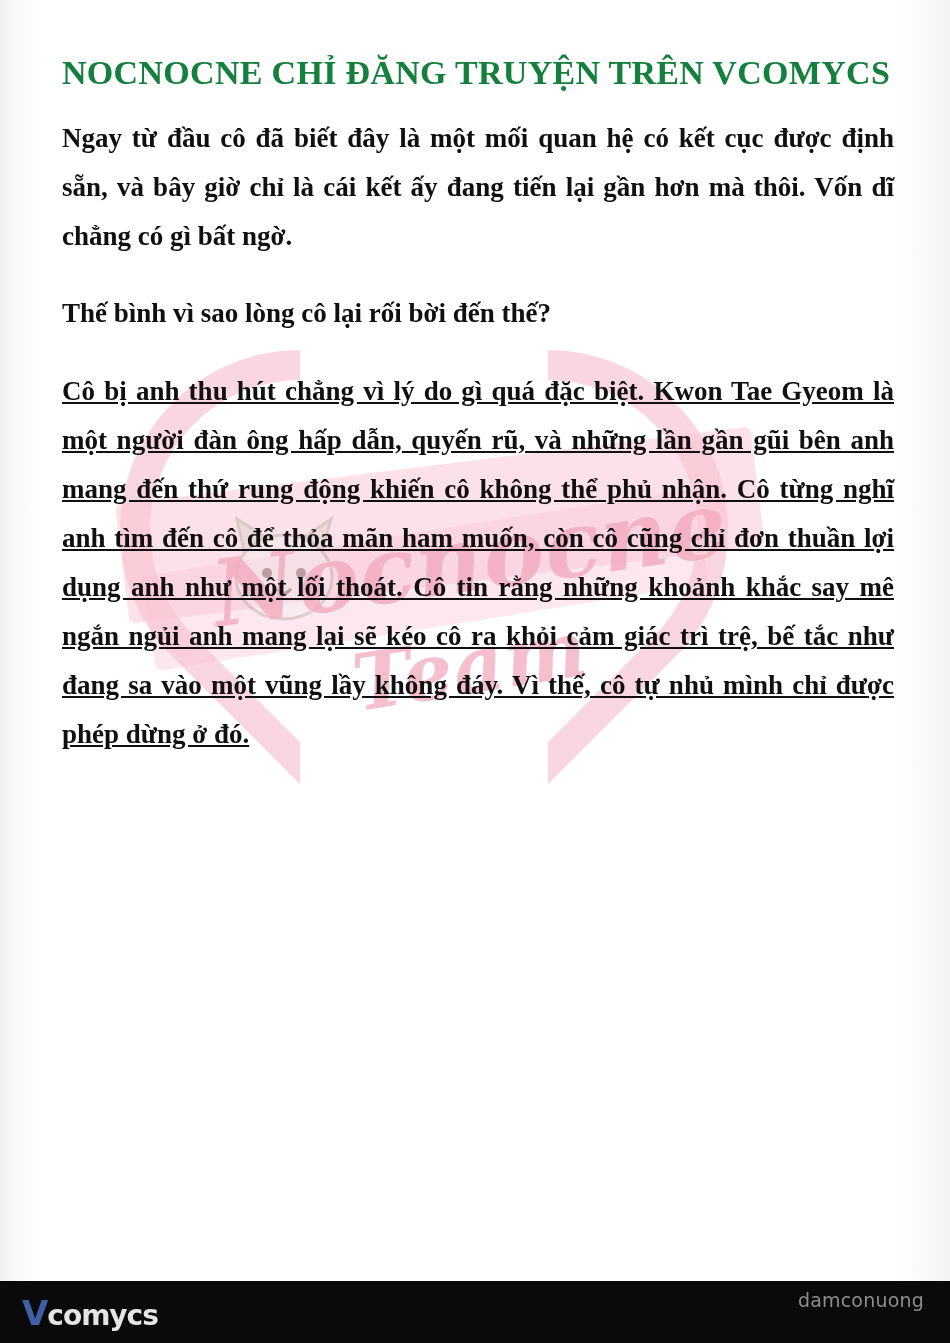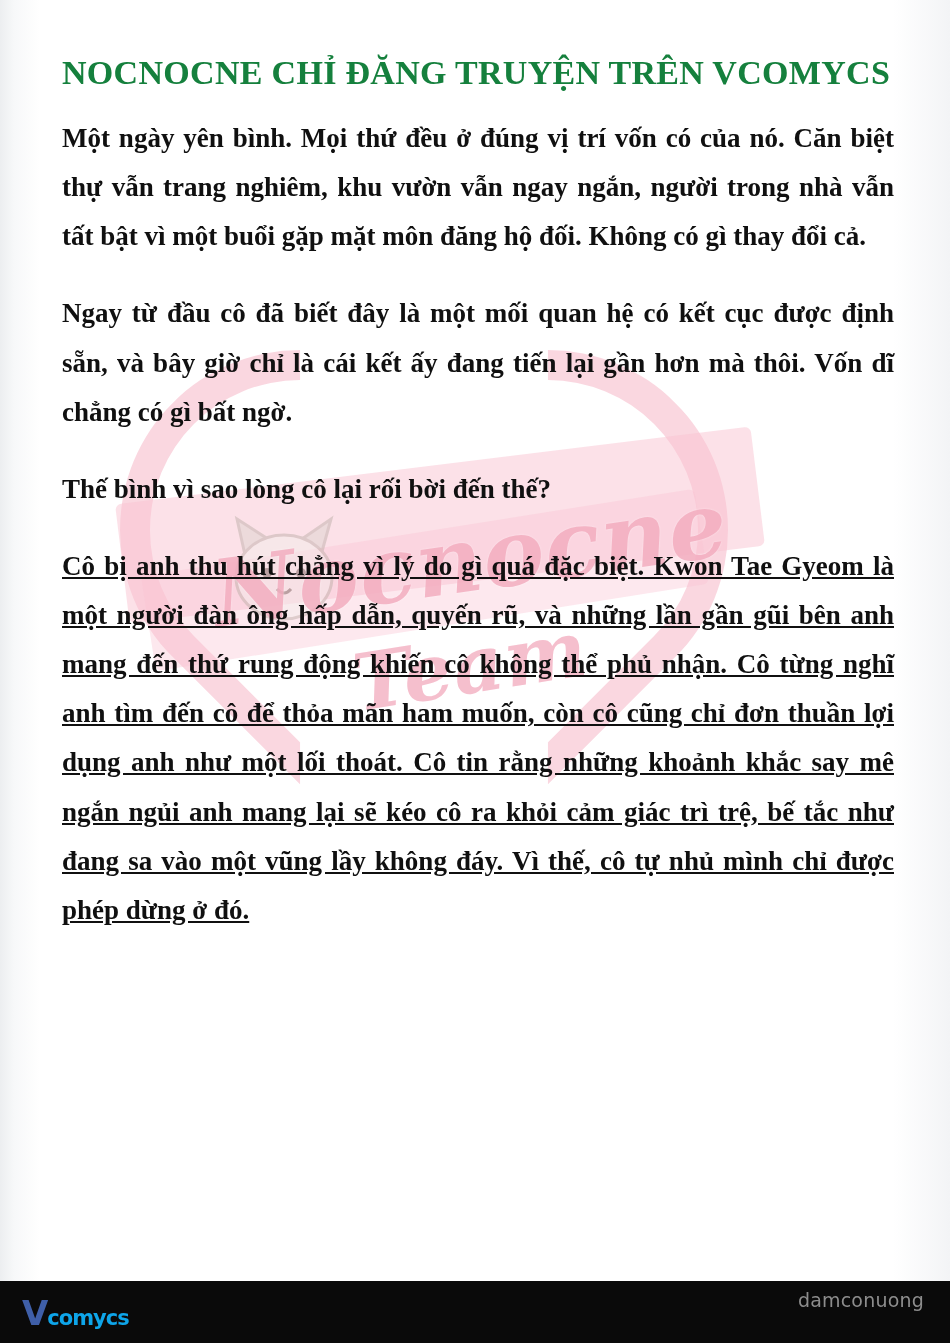--- a/index.html
+++ b/index.html
@@ -172,22 +172,22 @@
     font-weight: bold;
     font-size: 30px;
     color: #4b6cb7;
     letter-spacing: -1px;
   }
   .footer-logo .v {
     color: #3f5fa8;
     font-size: 34px;
   }
   .footer-logo .rest {
-    color: #0ea5e9;
-    font-size: 21px;
+    color: #e5e5e5;
+    font-size: 28px;
   }
   .footer-right {
     position: absolute;
     right: 26px;
     top: 8px;
     color: #8d8d8d;
     font-family: "DejaVu Sans", sans-serif;
     font-size: 19px;
     letter-spacing: 0.2px;
   }
@@ -213,21 +213,20 @@
       <circle cx="86" cy="68" r="5" fill="#6d6158"></circle>
       <path d="M62 84 Q69 92 76 84" fill="none" stroke="#6d6158" stroke-width="3"></path>
     </svg>
     <div class="wm-text">Nocnocne</div>
     <div class="wm-text sub">Team</div>
   </div>
 
   <div class="content">
     <div class="title">NOCNOCNE CHỈ ĐĂNG TRUYỆN TRÊN VCOMYCS</div>
 
-    <p class="para">Một ngày yên bình. Mọi thứ đều ở đúng vị trí vốn có của nó. Căn biệt thự vẫn trang nghiêm, khu vườn vẫn ngay ngắn, người trong nhà vẫn tất bật vì một buổi gặp mặt môn đăng hộ đối. Không có gì thay đổi cả.</p>
     <p class="para">Ngay từ đầu cô đã biết đây là một mối quan hệ có kết cục được định sẵn, và bây giờ chỉ là cái kết ấy đang tiến lại gần hơn mà thôi. Vốn dĩ chẳng có gì bất ngờ.</p>
     <p class="para">Thế bình vì sao lòng cô lại rối bời đến thế?</p>
     <p class="para last">Cô bị anh thu hút chẳng vì lý do gì quá đặc biệt. Kwon Tae Gyeom là một người đàn ông hấp dẫn, quyến rũ, và những lần gần gũi bên anh mang đến thứ rung động khiến cô không thể phủ nhận. Cô từng nghĩ anh tìm đến cô để thỏa mãn ham muốn, còn cô cũng chỉ đơn thuần lợi dụng anh như một lối thoát. Cô tin rằng những khoảnh khắc say mê ngắn ngủi anh mang lại sẽ kéo cô ra khỏi cảm giác trì trệ, bế tắc như đang sa vào một vũng lầy không đáy. Vì thế, cô tự nhủ mình chỉ được phép dừng ở đó.</p>
   </div>
 
   <div class="footer">
     <div class="footer-logo">
       <span class="v">V</span>
       <span class="rest">comycs</span>
     </div>

